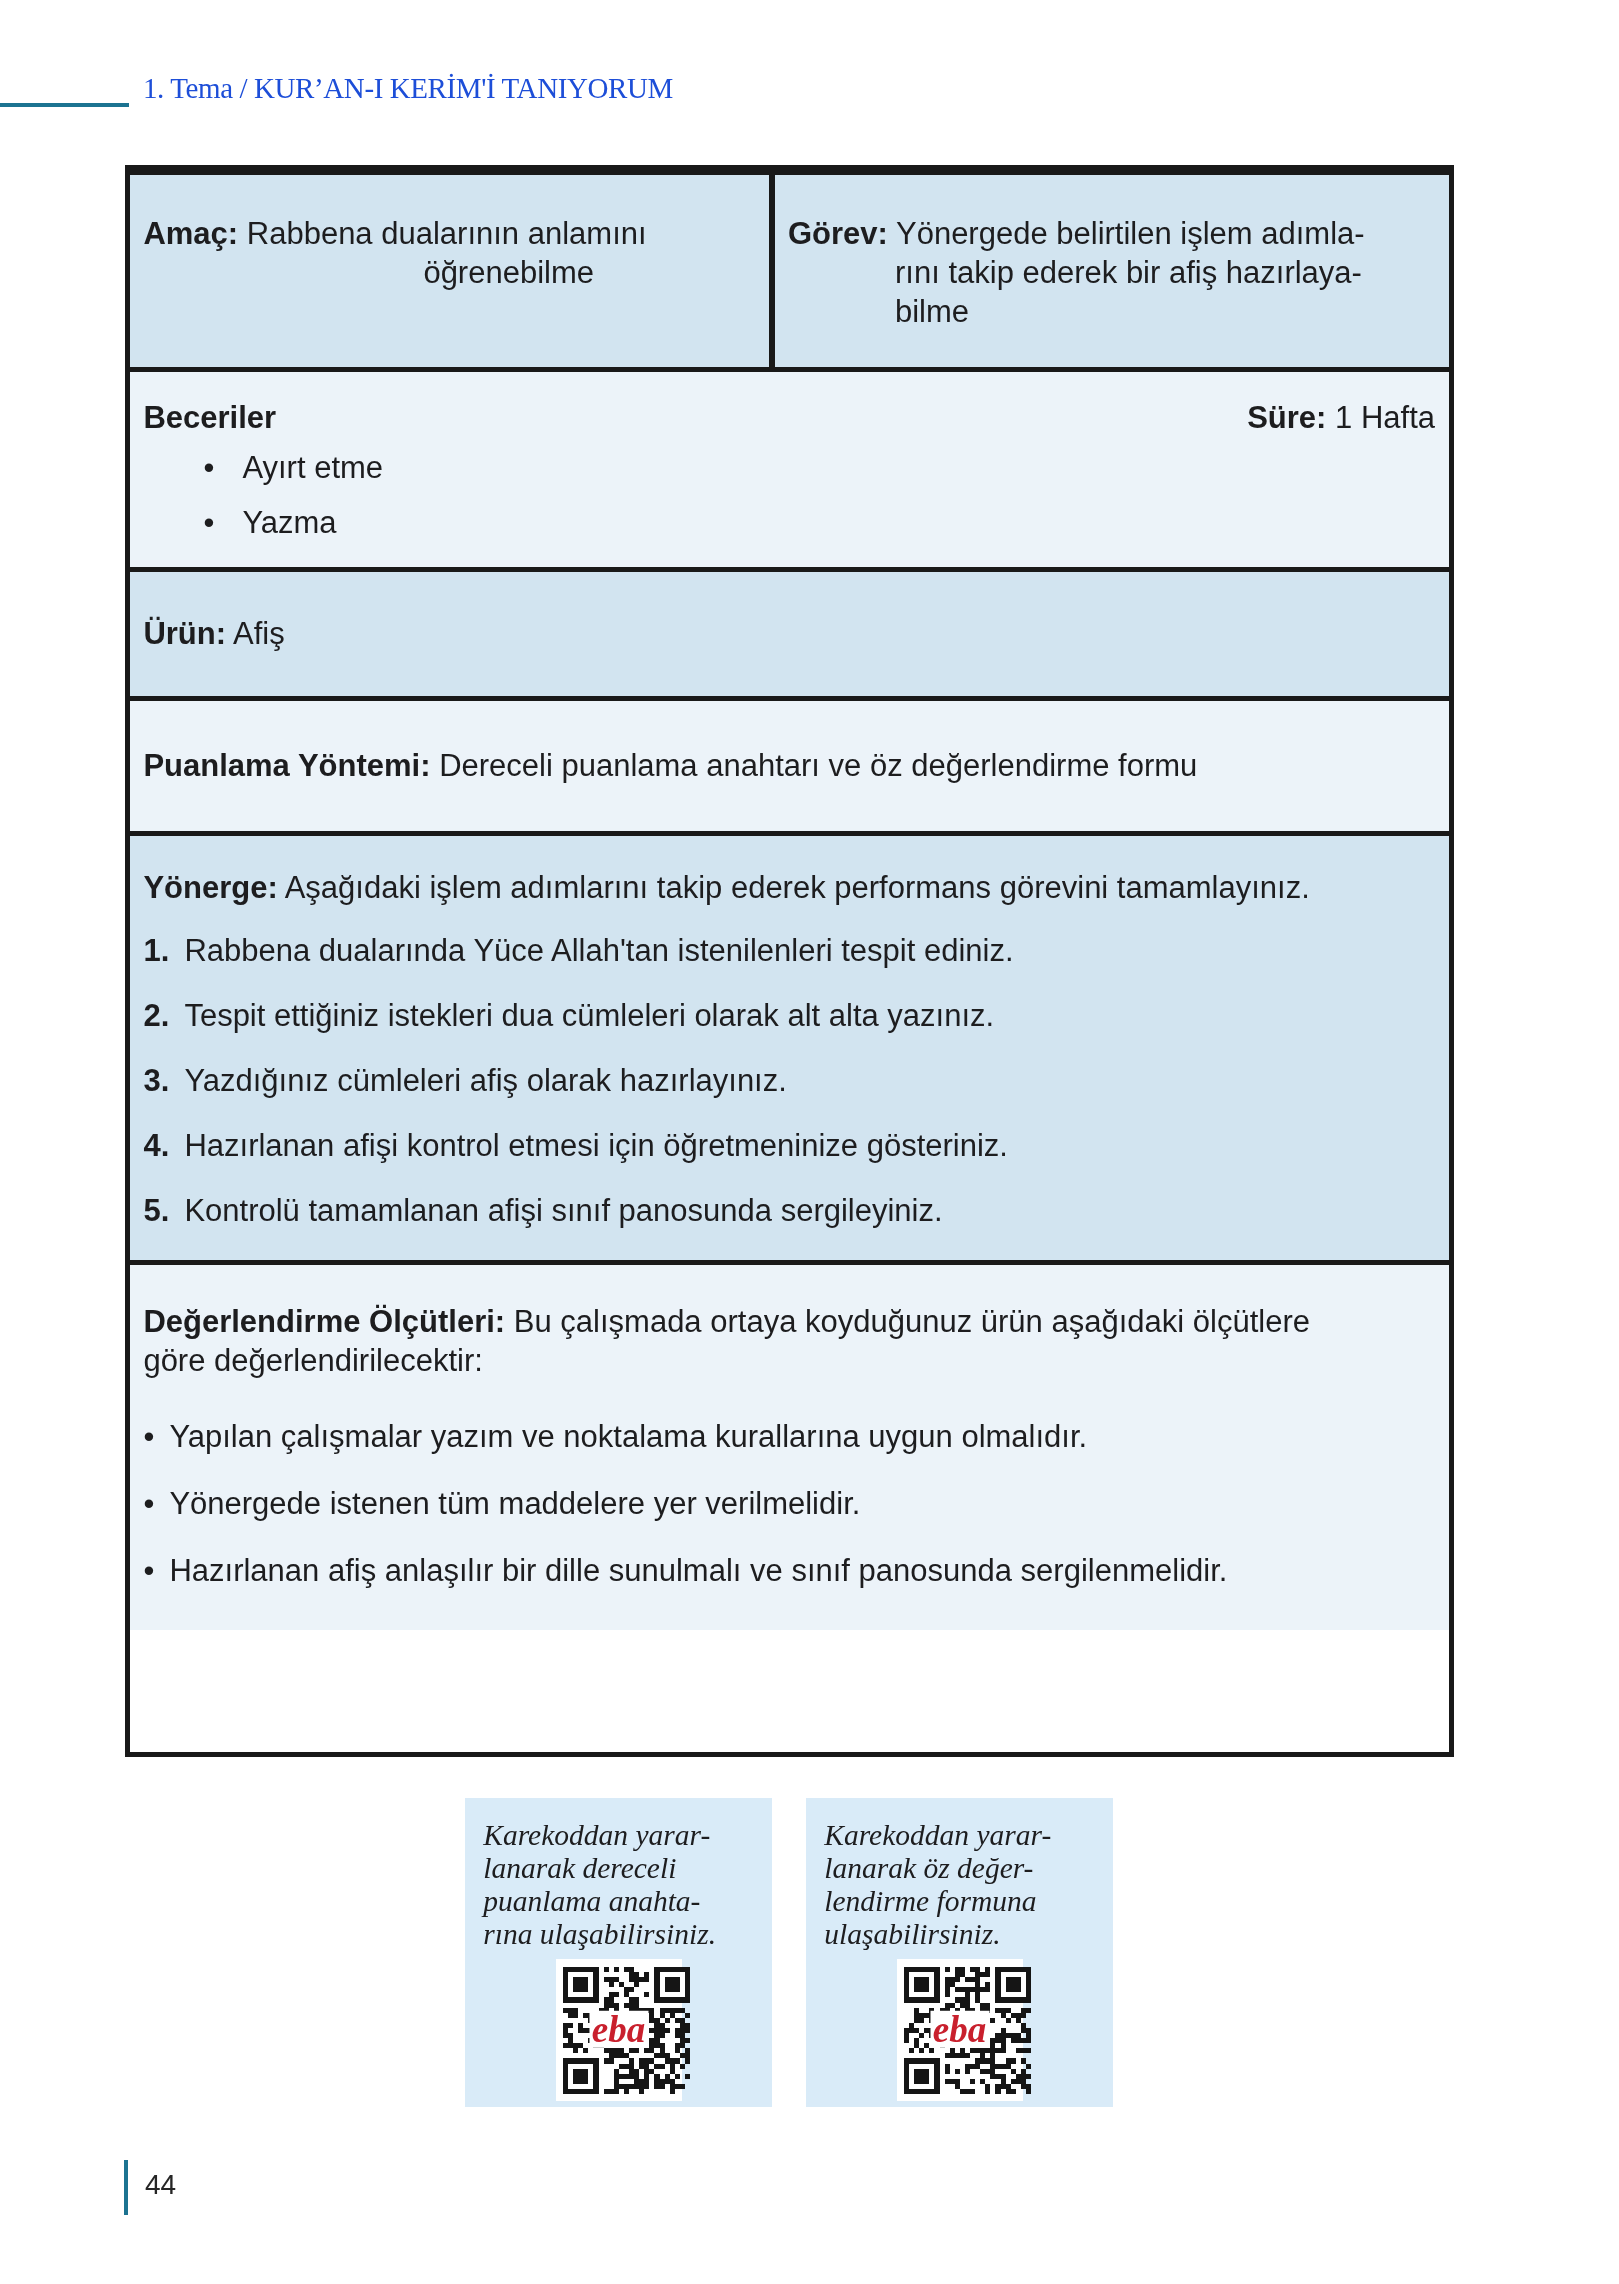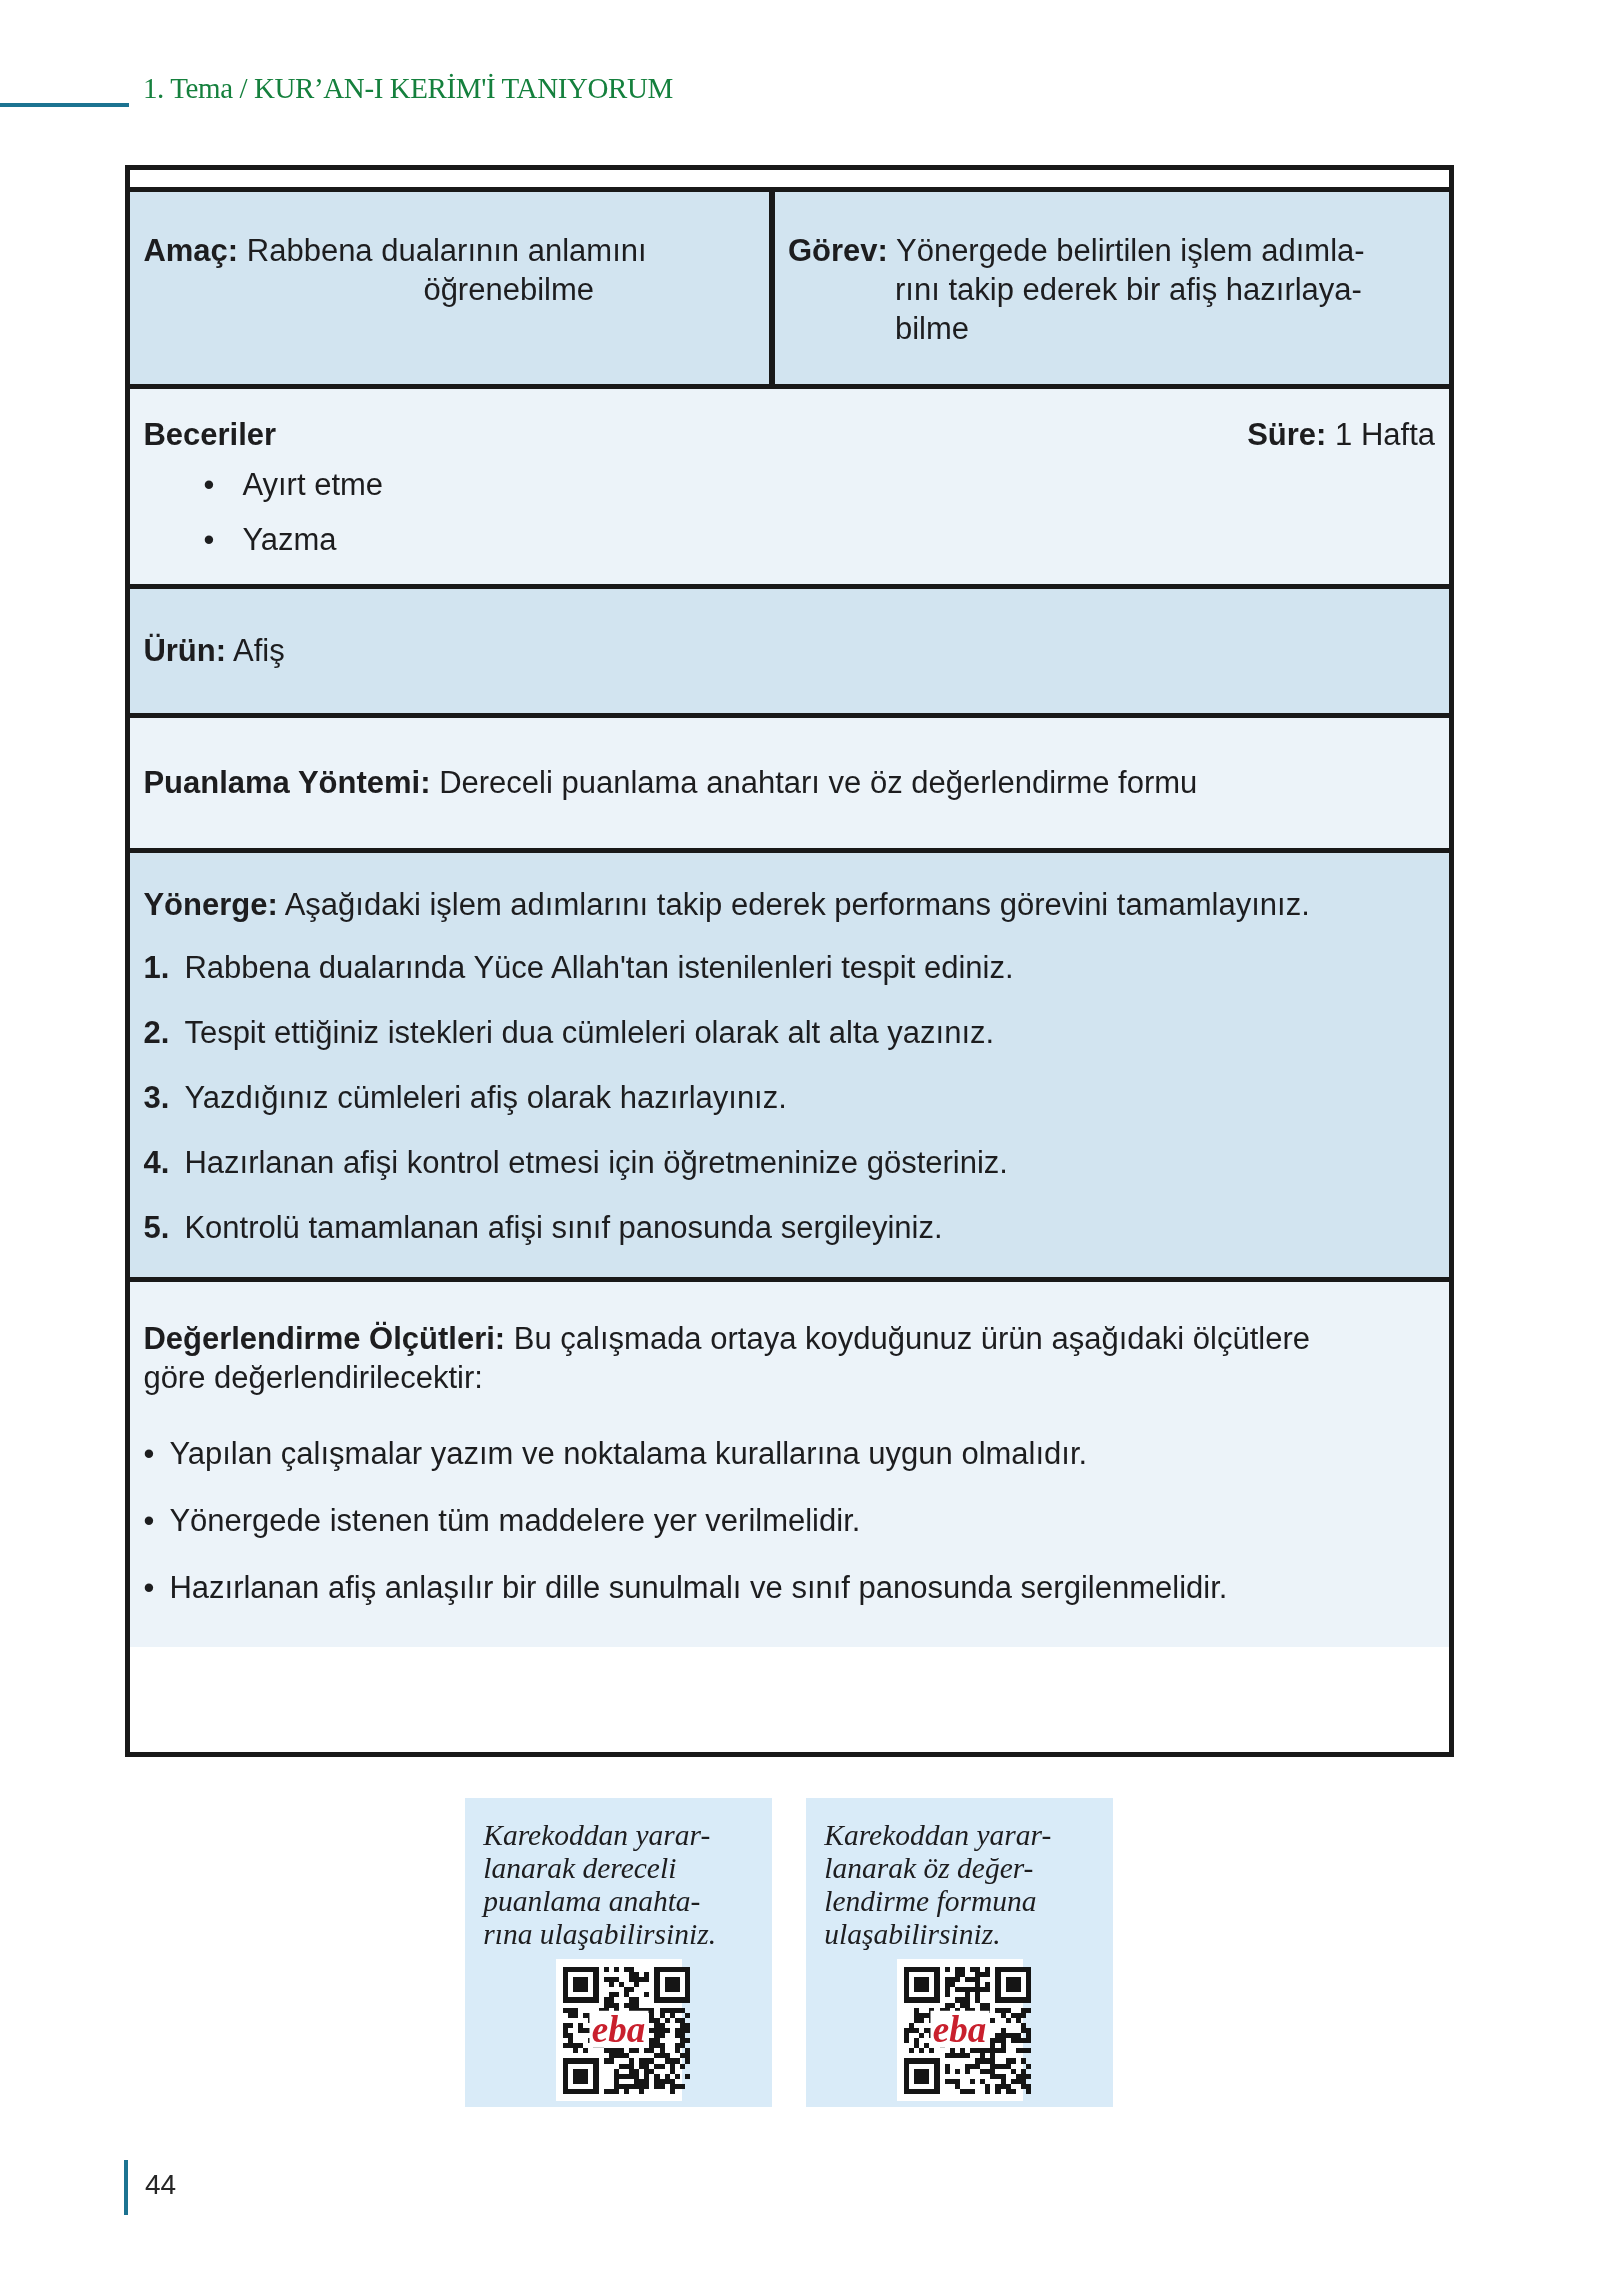--- a/index.html
+++ b/index.html
@@ -6,39 +6,39 @@
   .page {
     position:relative; width:1620px; height:2284px; background:#ffffff;
     font-family:"Liberation Sans", sans-serif; color:#1d1d1f; overflow:hidden;
   }
   .b { font-weight:bold; }
 
   
   .top-rule { position:absolute; left:0; top:103px; width:129px; height:4.2px; background:#1c7391; }
   .page-header {
     position:absolute; left:143px; top:72px;
-    font-family:"Liberation Serif", serif; font-size:29px; color:#15803d;
+    font-family:"Liberation Serif", serif; font-size:29px; color:#1d4ed8;
     letter-spacing:-0.4px; white-space:nowrap;
   }
 
   
   .task-table {
     position:absolute; left:125px; top:165px; width:1329px; height:1592px;
     border:5.6px solid #191919; box-sizing:border-box; display:flex; flex-direction:column;
     font-size:31px;
   }
   .row { box-sizing:border-box; border-top:5.6px solid #191919; flex:none; }
   .row.first { border-top:none; }
 
   .title-row {
     height:101px; background:#9cc7dd; display:flex; align-items:center; justify-content:center;
     font-size:35px; font-weight:bold;
   }
 
-  .split-row { height:197px; background:#d2e4f0; display:flex;margin-top:17px; }
+  .split-row { height:197px; background:#d2e4f0; display:flex; }
   .cell { box-sizing:border-box; }
   .cell-amac { width:639px; padding:39px 0 0 13.4px; }
   .vdiv { width:5.6px; background:#191919; flex:none; }
   .cell-gorev { flex:1; padding:39px 0 0 13.4px; }
   .cline { line-height:39px; }
   .ind-amac { padding-left:105px;text-align:center; }
   .ind-gorev { padding-left:107px; }
 
   .beceriler-row { height:200px; background:#ecf3f9; position:relative; padding:28px 0 0 13.4px; box-sizing:border-box; }
   .sure { position:absolute; top:28px; right:14px; }

